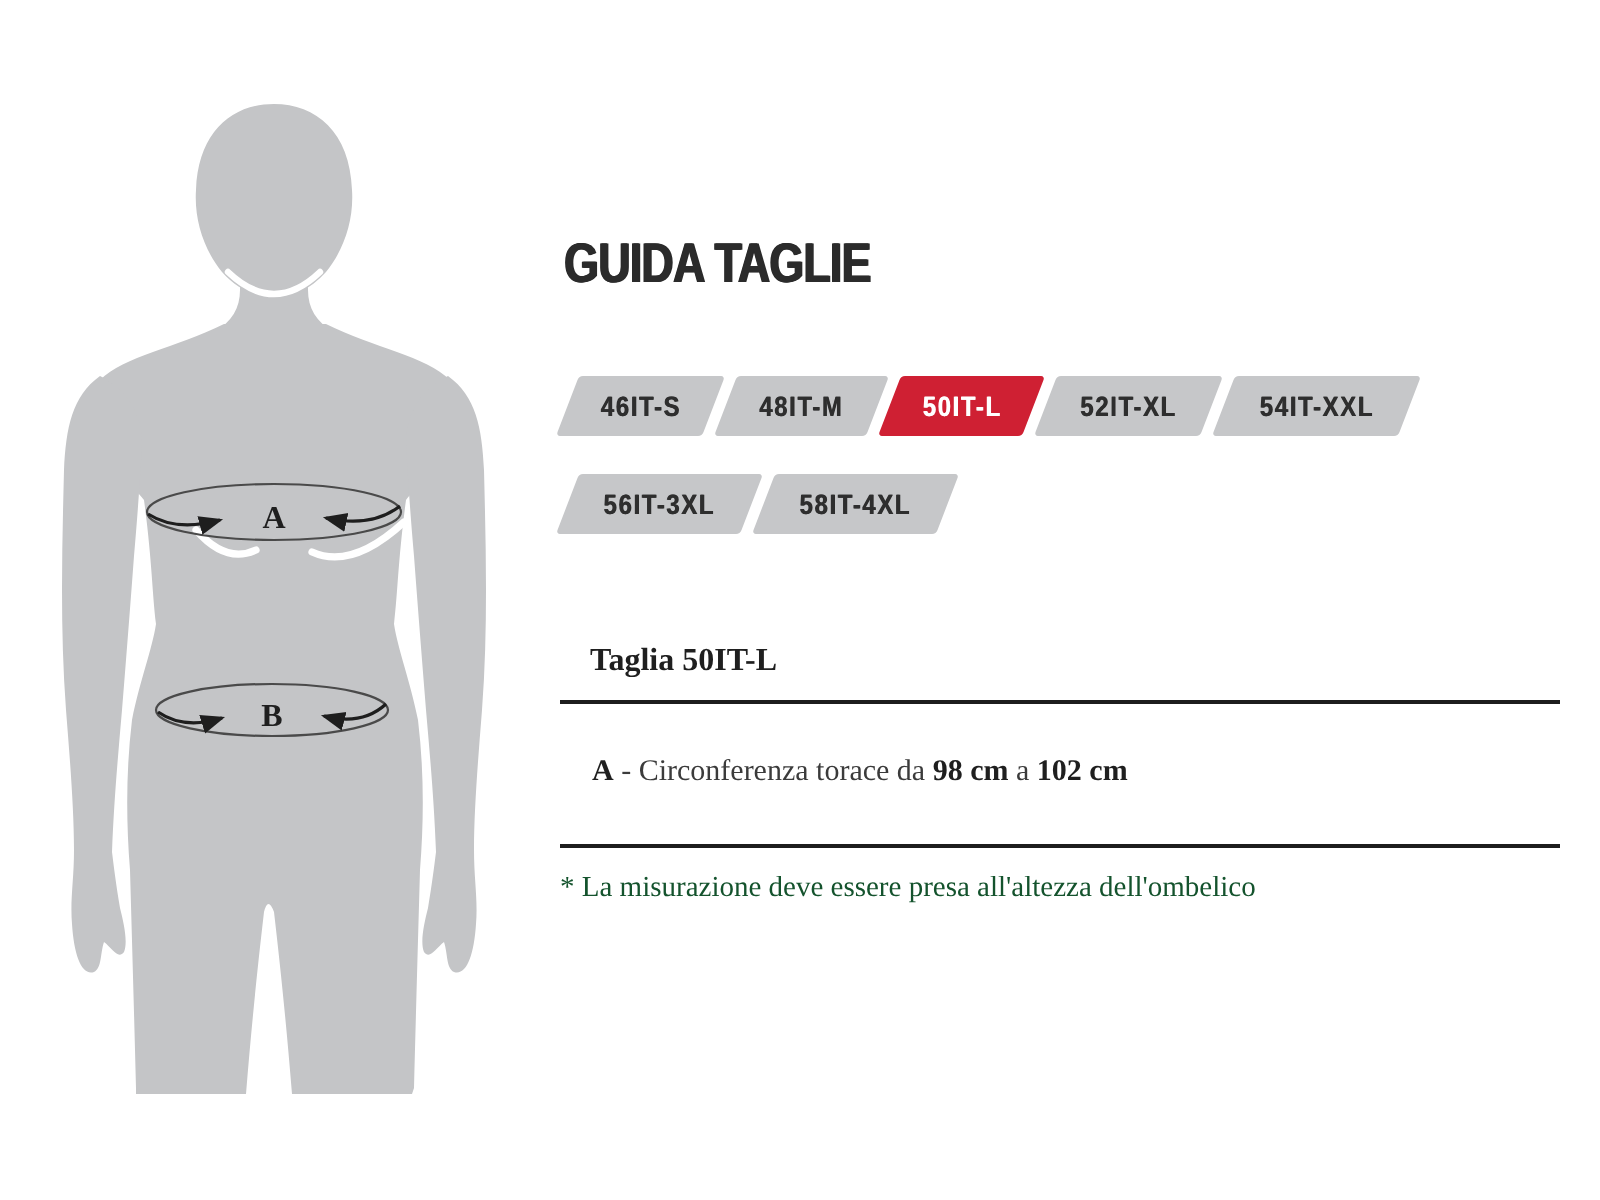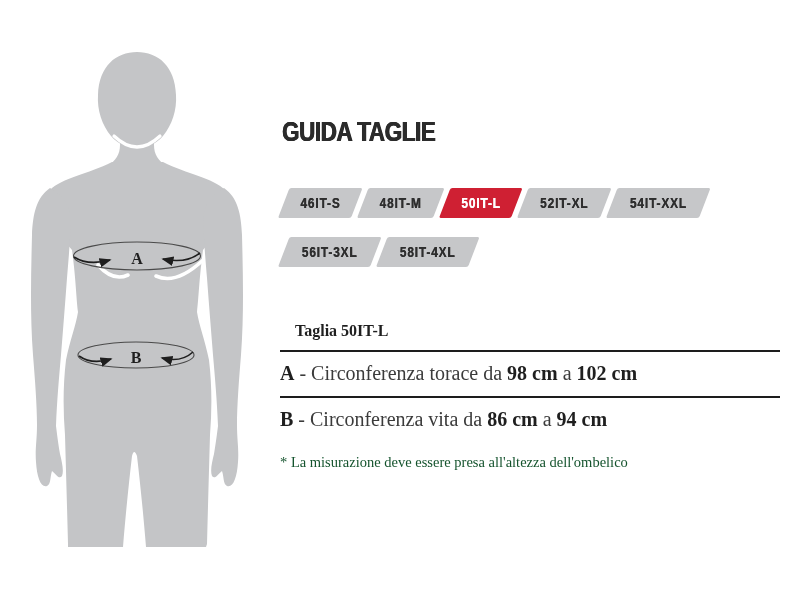--- a/index.html
+++ b/index.html
@@ -38,21 +38,21 @@
 
   
   .details{
     position:absolute;left:280px;top:322px;width:500px;
     font-family:"Liberation Serif",serif;color:#3b3b3b;
   }
   .details .d-title{
     font-size:16px;font-weight:bold;color:#1f1f1f;margin:0 0 10px 15px;
   }
   .details hr{border:none;border-top:2px solid #1d1d1d;margin:0;}
-  .details .m-row{font-size:20px;padding:10px 0 11px 0;margin:0;}
+  .details .m-row{font-size:15px;padding:10px 0 11px 0;margin:16px;}
   .details .m-row .b{font-weight:bold;color:#1f1f1f;}
   .details .footnote{font-size:14.5px;margin-top:12px;color:#14532d;}
 
   
   #figure-wrap{position:absolute;left:30px;top:50px;width:230px;height:510px;}
 </style>
 </head>
 <body>
 
 <div id="screen" style="--accent: #CF2033; --btn-gray: #C6C7C9;">
@@ -164,18 +164,17 @@
         <span class="lbl">58IT-4XL</span>
       </span>
     </div>
 
   <div class="details">
     <p class="d-title">Taglia 50IT-L</p>
     <div id="measurement-rows">
         <hr>
         <p class="m-row"><span class="b">A</span><span> - Circonferenza torace da </span><span class="b">98 cm</span><span> a </span><span class="b">102 cm</span></p>
         <hr>
-        <p class="m-row"><span class="b">B</span><span> - Circonferenza vita da </span><span class="b">86 cm</span><span> a </span><span class="b">94 cm</span></p>
       </div>
     <p class="footnote">* La misurazione deve essere presa all'altezza dell'ombelico</p>
   </div>
 
 </div>
 
 </body></html>

